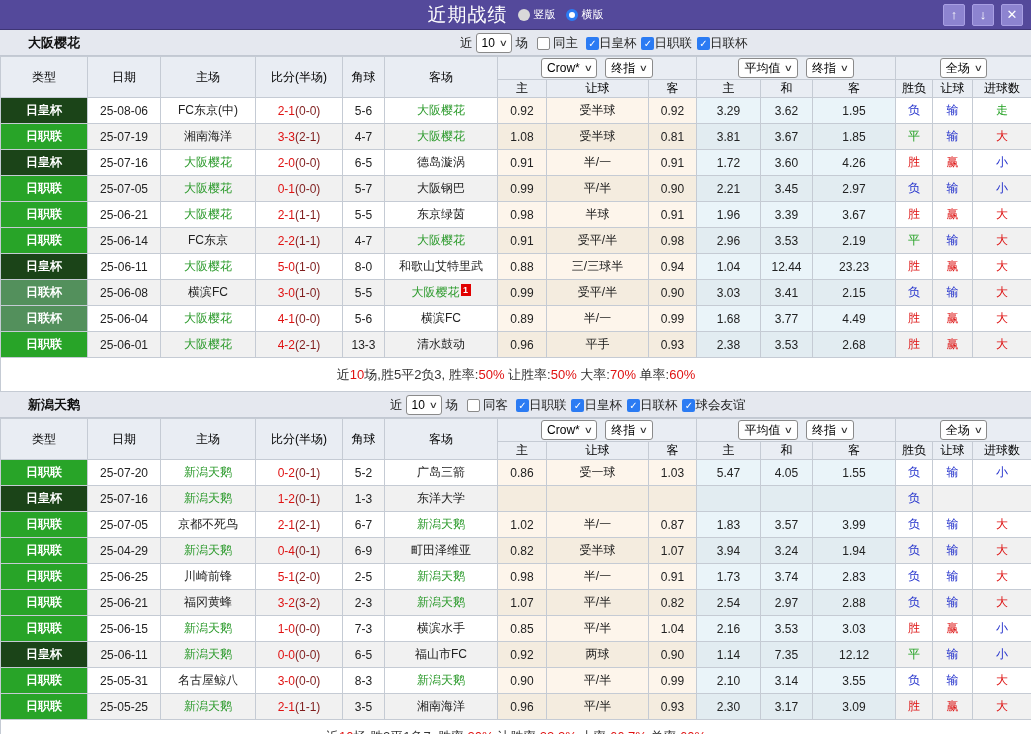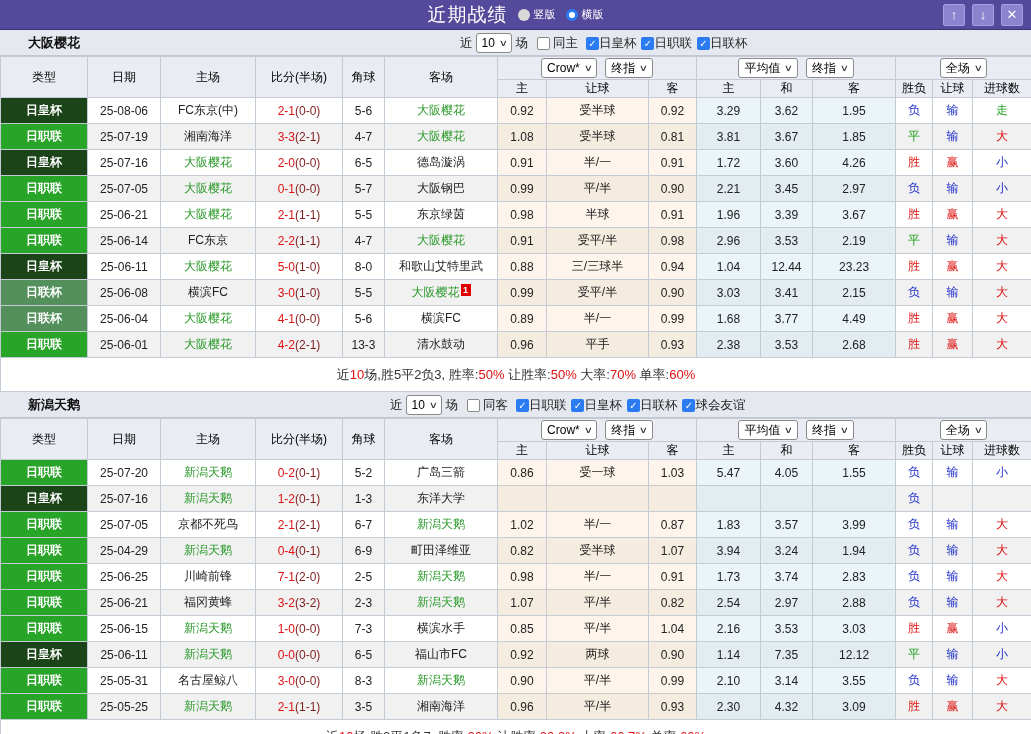--- a/index.html
+++ b/index.html
@@ -523,21 +523,21 @@
     <td class="avgc">3.24</td>
     <td class="avgc">1.94</td>
     <td class="plain res-blue">负</td>
     <td class="plain res-blue">输</td>
     <td class="plain res-red">大</td>
   </tr>
         <tr>
     <td class="typec t-j1">日职联</td>
     <td class="plain">25-06-25</td>
     <td class="plain">川崎前锋</td>
-    <td class="plain"><span class="score-main">7-1</span><span class="half">(2-0)</span></td>
+    <td class="plain"><span class="score-main">5-1</span><span class="half">(2-0)</span></td>
     <td class="plain">2-5</td>
     <td class="plain green-team"><span>新潟天鹅</span></td>
     <td class="crow">0.98</td>
     <td class="crow">半/一</td>
     <td class="crow">0.91</td>
     <td class="avgc">1.73</td>
     <td class="avgc">3.74</td>
     <td class="avgc">2.83</td>
     <td class="plain res-blue">负</td>
     <td class="plain res-blue">输</td>
@@ -615,21 +615,21 @@
     <td class="typec t-j1">日职联</td>
     <td class="plain">25-05-25</td>
     <td class="plain green-team">新潟天鹅</td>
     <td class="plain"><span class="score-main">2-1</span><span class="half">(1-1)</span></td>
     <td class="plain">3-5</td>
     <td class="plain"><span>湘南海洋</span></td>
     <td class="crow">0.96</td>
     <td class="crow">平/半</td>
     <td class="crow">0.93</td>
     <td class="avgc">2.30</td>
-    <td class="avgc">4.32</td>
+    <td class="avgc">3.17</td>
     <td class="avgc">3.09</td>
     <td class="plain res-red">胜</td>
     <td class="plain res-red">赢</td>
     <td class="plain res-red">大</td>
   </tr>
       </tbody>
     <tbody>
       <tr class="sumrow">
           <td colspan="15" class="summary-cell"><span class="seg-k">近</span><span class="seg-r">10</span><span class="seg-k">场,胜2平1负7, 胜率:</span><span class="seg-r">20%</span><span class="seg-k"> 让胜率:</span><span class="seg-r">22.2%</span><span class="seg-k"> 大率:</span><span class="seg-r">66.7%</span><span class="seg-k"> 单率:</span><span class="seg-r">60%</span></td>
         </tr>

